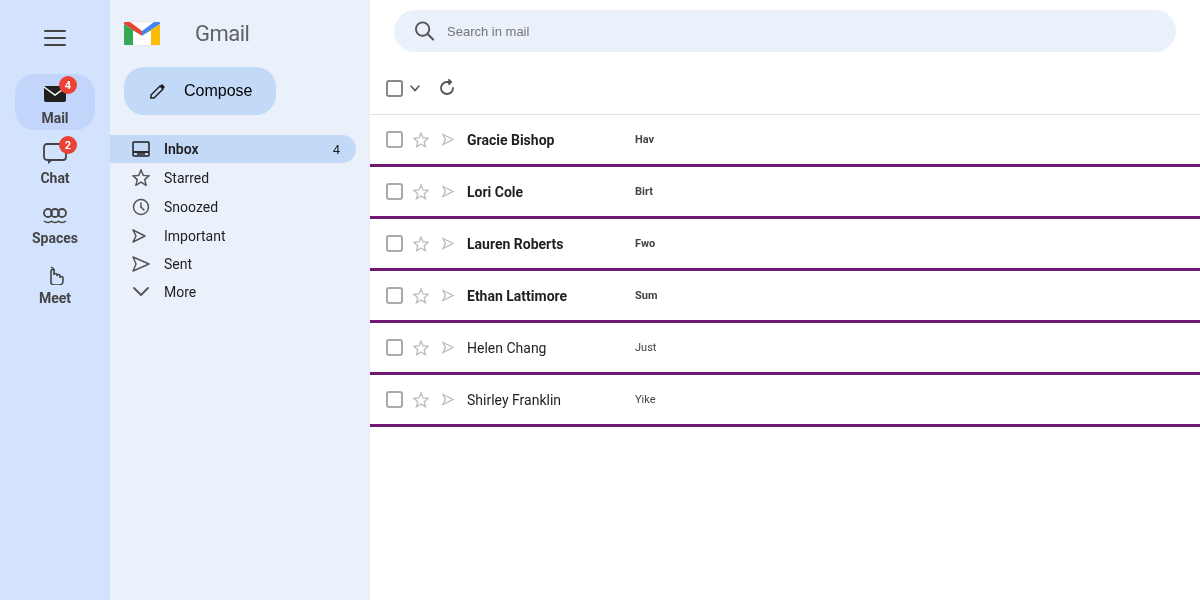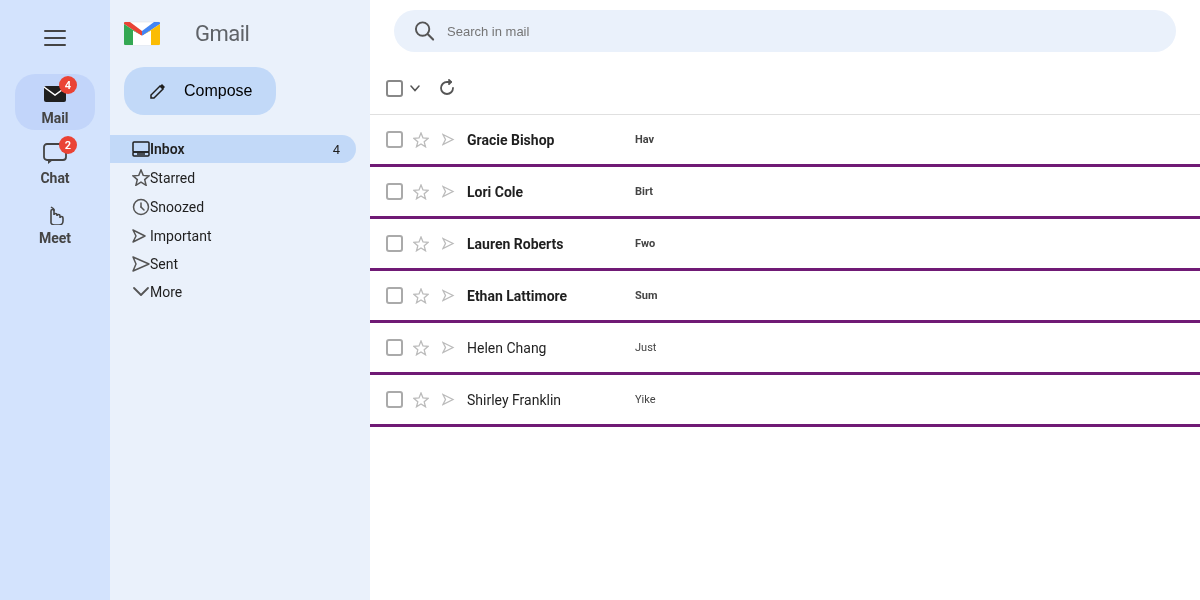--- a/index.html
+++ b/index.html
@@ -114,20 +114,21 @@
       font-size: 16px;
       font-weight: 500;
       color: #000000;
       border: none;
       outline: none;
     }
 
     .sidebar-item {
       display: flex;
       align-items: center;
+      gap: 14px;
       padding: 6px 16px 6px 22px;
       border-radius: 0 30px 30px 0;
       margin-right: 14px;
       cursor: pointer;
       font-size: 14px;
       color: #1f1f1f;
       position: relative;
     }
     .sidebar-item.active {
       background: #c2d9f8;
@@ -347,20 +348,33 @@
     <div class="nav-icon-wrapper">
       <svg width="24" height="22" viewBox="0 0 24 22">
         <rect x="1" y="1" width="22" height="16" rx="3" fill="none" stroke="#444" stroke-width="1.8"></rect>
         <polyline points="5,17 5,21 10,17" fill="#444" stroke="none"></polyline>
       </svg>
       <div class="badge">2</div>
     </div>
     <span class="nav-label">Chat</span>
   </div>
 
+  <div class="nav-item">
+    <div class="nav-icon-wrapper">
+      <svg width="30" height="22" viewBox="0 0 30 22">
+        <circle cx="8" cy="10" r="4" fill="none" stroke="#444" stroke-width="1.8"></circle>
+        <circle cx="15" cy="10" r="4" fill="none" stroke="#444" stroke-width="1.8"></circle>
+        <circle cx="22" cy="10" r="4" fill="none" stroke="#444" stroke-width="1.8"></circle>
+        <path d="M4,18 Q8,21 12,18" fill="none" stroke="#444" stroke-width="1.5"></path>
+        <path d="M11,18 Q15,21 19,18" fill="none" stroke="#444" stroke-width="1.5"></path>
+        <path d="M18,18 Q22,21 26,18" fill="none" stroke="#444" stroke-width="1.5"></path>
+      </svg>
+    </div>
+    <span class="nav-label">Spaces</span>
+  </div>
 
   <div class="nav-item">
     <div class="nav-icon-wrapper">
       <svg width="28" height="22" viewBox="0 0 28 22">
 
         <path d="M10,20 L10,8 Q10,6.5 11.5,6.5 Q13,6.5 13,8 L13,12 Q13,10.5 14.5,10.5 Q16,10.5 16,12 L16,13 Q16,11.5 17.5,11.5 Q19,11.5 19,13 L19,15 Q19,13.5 20.5,13.5 Q22,13.5 22,15 L22,18 Q22,22 18,22 L14,22 Q11,22 10,20 Z" fill="none" stroke="#444" stroke-width="1.6"></path>
         <line x1="13" y1="8" x2="13" y2="6" stroke="#444" stroke-width="1.5"></line>
         <line x1="13" y1="6" x2="10" y2="4" stroke="#444" stroke-width="1.5"></line>
       </svg>
     </div>

